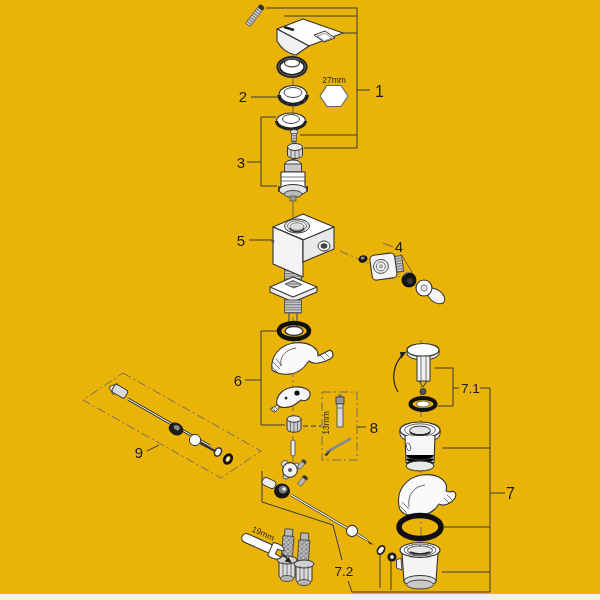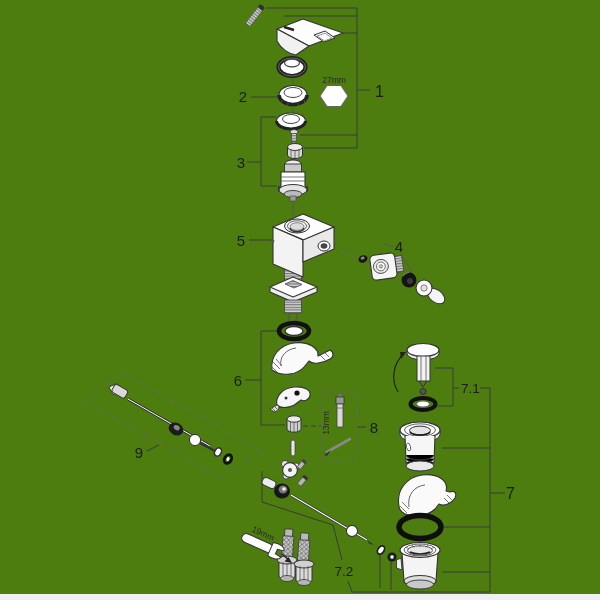--- a/index.html
+++ b/index.html
@@ -1,16 +1,16 @@
 <!DOCTYPE html>
 <html><head>
 <meta charset="utf-8">
 <style>
   html,body{margin:0;padding:0;background:#ffffff;}
-  #stage{width:600px;height:600px;position:relative;background:#4d7c0f;overflow:hidden;}
+  #stage{width:600px;height:600px;position:relative;background:#eab308;overflow:hidden;}
   svg{display:block;}
   .callout{font:15px "Liberation Sans", sans-serif;fill:#1c1c1c;}
   .callout-lg{font:16px "Liberation Sans", sans-serif;fill:#1c1c1c;}
   .callout-sm{font:13.5px "Liberation Sans", sans-serif;fill:#1c1c1c;}
   .dim{font:8.5px "Liberation Sans", sans-serif;fill:#2a2a2a;}
   .ln{stroke:#3a3a3a;stroke-width:1;fill:none;}
   .thin{stroke:#555;stroke-width:.8;fill:none;}
   .cl{stroke:#666;stroke-width:.9;fill:none;stroke-dasharray:9 3 2 3;}
   .ol{stroke:#333;stroke-width:1.1;stroke-linejoin:round;}
   .hatchln{stroke:#555;stroke-width:.8;}

